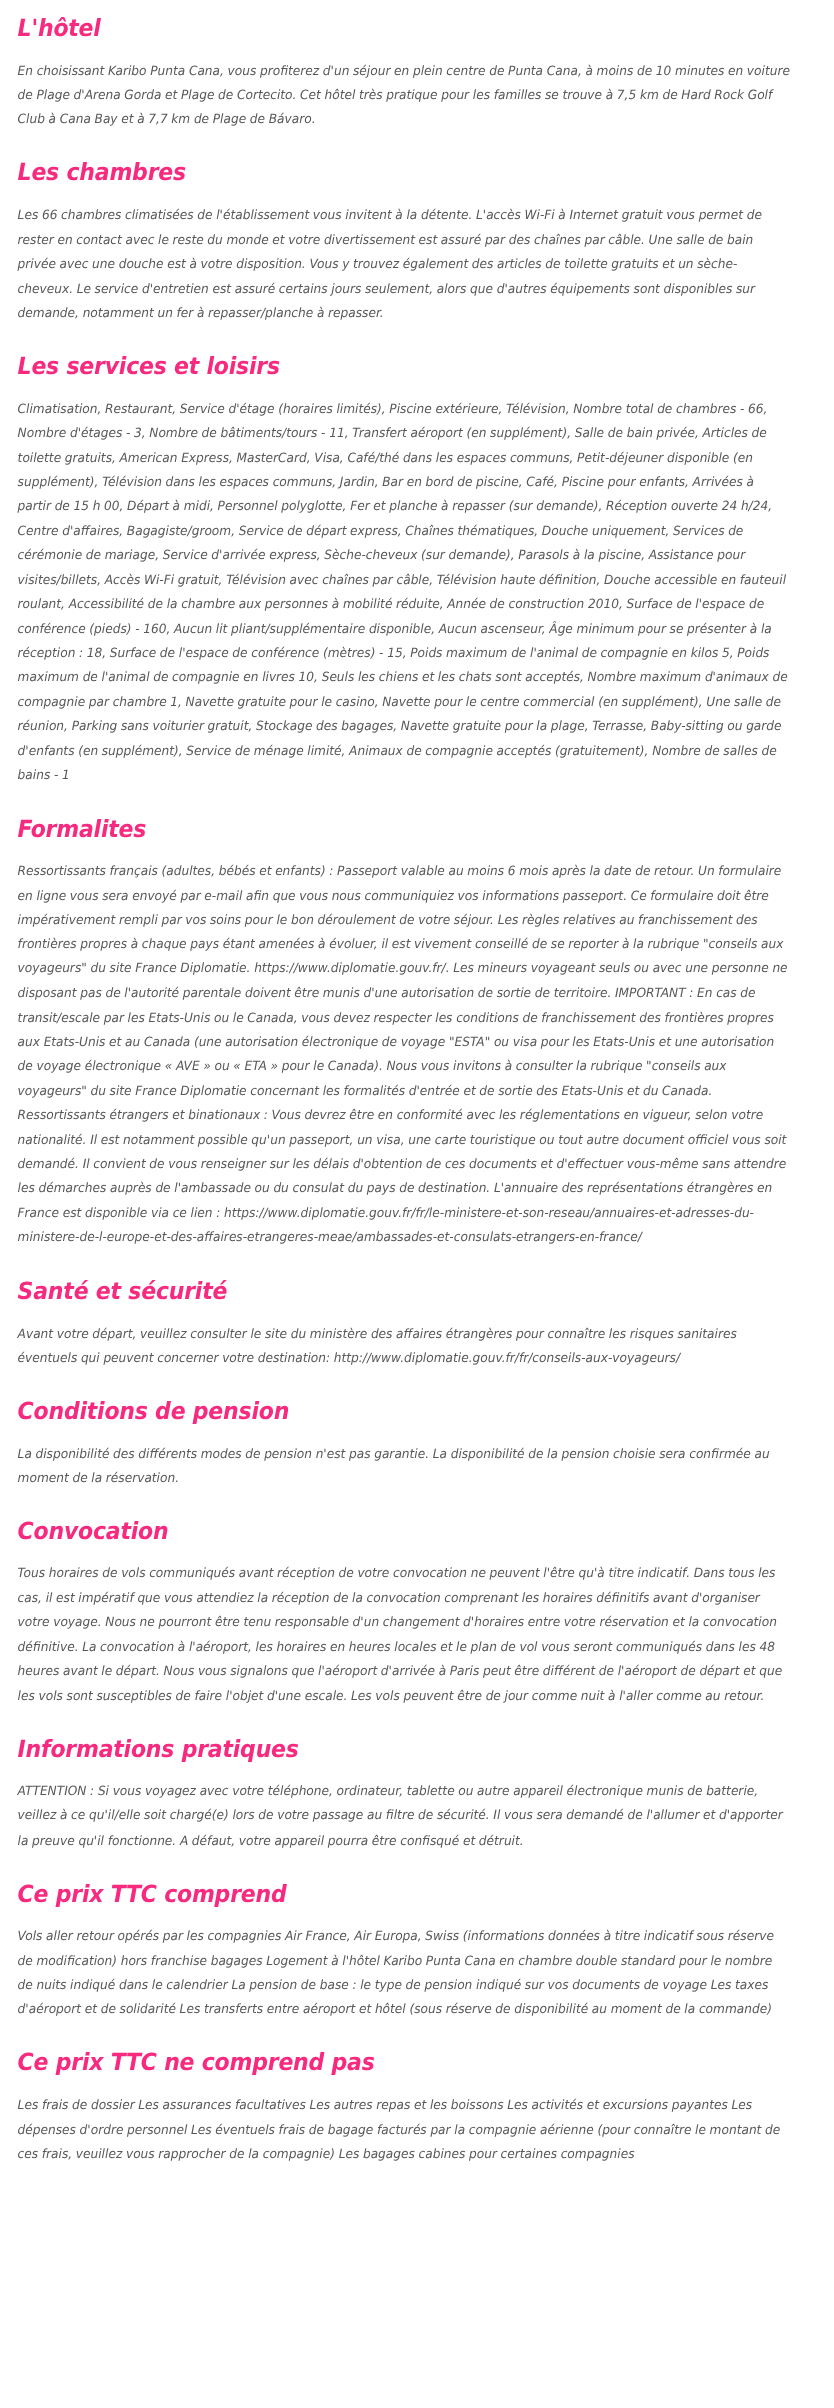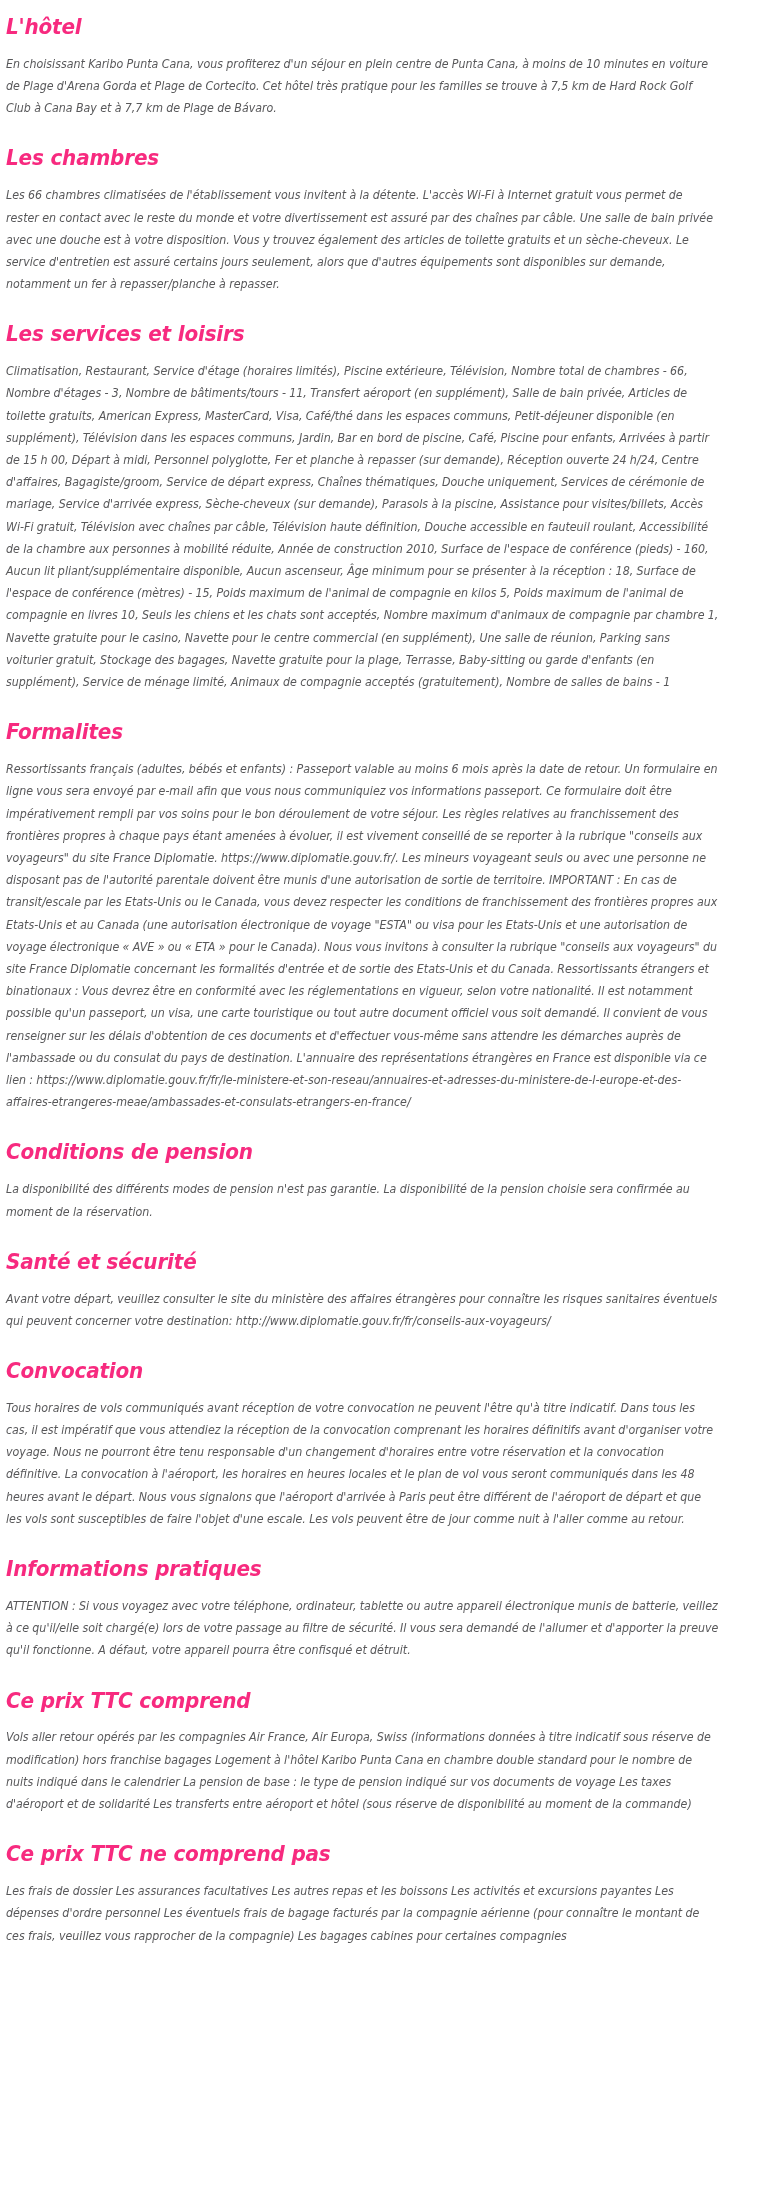--- a/index.html
+++ b/index.html
@@ -10,21 +10,21 @@
   }
   body {
     width: 758px;
     font-family: "DejaVu Sans", "Liberation Sans", sans-serif;
     color: #5a5a5a;
     -webkit-font-smoothing: antialiased;
   }
   .page {
     width: 758px;
     box-sizing: border-box;
-    padding: 4px 6px 10px 6px;
+    padding: 4px 6px 10px 16px;
     background: #ffffff;
   }
   .section {
     margin: 0 0 6px 0;
   }
   h2.section-title {
     font-family: "DejaVu Sans", "Liberation Sans", sans-serif;
     font-style: italic;
     font-weight: 700;
     font-size: 21.5px;
@@ -77,27 +77,27 @@
     <h2 class="section-title" style="color: rgb(247, 42, 127);">Les services et loisirs</h2>
     <p class="body-text">Climatisation, Restaurant, Service d'étage (horaires limités), Piscine extérieure, Télévision, Nombre total de chambres - 66, Nombre d'étages - 3, Nombre de bâtiments/tours - 11, Transfert aéroport (en supplément), Salle de bain privée, Articles de toilette gratuits, American Express, MasterCard, Visa, Café/thé dans les espaces communs, Petit-déjeuner disponible (en supplément), Télévision dans les espaces communs, Jardin, Bar en bord de piscine, Café, Piscine pour enfants, Arrivées à partir de 15 h 00, Départ à midi, Personnel polyglotte, Fer et planche à repasser (sur demande), Réception ouverte 24 h/24, Centre d'affaires, Bagagiste/groom, Service de départ express, Chaînes thématiques, Douche uniquement, Services de cérémonie de mariage, Service d'arrivée express, Sèche-cheveux (sur demande), Parasols à la piscine, Assistance pour visites/billets, Accès Wi-Fi gratuit, Télévision avec chaînes par câble, Télévision haute définition, Douche accessible en fauteuil roulant, Accessibilité de la chambre aux personnes à mobilité réduite, Année de construction 2010, Surface de l'espace de conférence (pieds) - 160, Aucun lit pliant/supplémentaire disponible, Aucun ascenseur, Âge minimum pour se présenter à la réception : 18, Surface de l'espace de conférence (mètres) - 15, Poids maximum de l'animal de compagnie en kilos 5, Poids maximum de l'animal de compagnie en livres 10, Seuls les chiens et les chats sont acceptés, Nombre maximum d'animaux de compagnie par chambre 1, Navette gratuite pour le casino, Navette pour le centre commercial (en supplément), Une salle de réunion, Parking sans voiturier gratuit, Stockage des bagages, Navette gratuite pour la plage, Terrasse, Baby-sitting ou garde d'enfants (en supplément), Service de ménage limité, Animaux de compagnie acceptés (gratuitement), Nombre de salles de bains - 1</p>
   </section>
 
   <section class="section">
     <h2 class="section-title" style="color: rgb(247, 42, 127);">Formalites</h2>
     <p class="body-text">Ressortissants français (adultes, bébés et enfants) : Passeport valable au moins 6 mois après la date de retour. Un formulaire en ligne vous sera envoyé par e-mail afin que vous nous communiquiez vos informations passeport. Ce formulaire doit être impérativement rempli par vos soins pour le bon déroulement de votre séjour. Les règles relatives au franchissement des frontières propres à chaque pays étant amenées à évoluer, il est vivement conseillé de se reporter à la rubrique "conseils aux voyageurs" du site France Diplomatie. https://www.diplomatie.gouv.fr/. Les mineurs voyageant seuls ou avec une personne ne disposant pas de l'autorité parentale doivent être munis d'une autorisation de sortie de territoire. IMPORTANT : En cas de transit/escale par les Etats-Unis ou le Canada, vous devez respecter les conditions de franchissement des frontières propres aux Etats-Unis et au Canada (une autorisation électronique de voyage "ESTA" ou visa pour les Etats-Unis et une autorisation de voyage électronique « AVE » ou « ETA » pour le Canada). Nous vous invitons à consulter la rubrique "conseils aux voyageurs" du site France Diplomatie concernant les formalités d'entrée et de sortie des Etats-Unis et du Canada. Ressortissants étrangers et binationaux : Vous devrez être en conformité avec les réglementations en vigueur, selon votre nationalité. Il est notamment possible qu'un passeport, un visa, une carte touristique ou tout autre document officiel vous soit demandé. Il convient de vous renseigner sur les délais d'obtention de ces documents et d'effectuer vous-même sans attendre les démarches auprès de l'ambassade ou du consulat du pays de destination. L'annuaire des représentations étrangères en France est disponible via ce lien : https://www.diplomatie.gouv.fr/fr/le-ministere-et-son-reseau/annuaires-et-adresses-du-ministere-de-l-europe-et-des-affaires-etrangeres-meae/ambassades-et-consulats-etrangers-en-france/</p>
   </section>
 
   <section class="section">
-    <h2 class="section-title" style="color: rgb(247, 42, 127);">Conditions de pension</h2>
-    <p class="body-text">La disponibilité des différents modes de pension n'est pas garantie. La disponibilité de la pension choisie sera confirmée au moment de la réservation.</p>
+    <h2 class="section-title" style="color: rgb(247, 42, 127);">Santé et sécurité</h2>
+    <p class="body-text">Avant votre départ, veuillez consulter le site du ministère des affaires étrangères pour connaître les risques sanitaires éventuels qui peuvent concerner votre destination: http://www.diplomatie.gouv.fr/fr/conseils-aux-voyageurs/</p>
   </section>
 
   <section class="section">
-    <h2 class="section-title" style="color: rgb(247, 42, 127);">Santé et sécurité</h2>
-    <p class="body-text">Avant votre départ, veuillez consulter le site du ministère des affaires étrangères pour connaître les risques sanitaires éventuels qui peuvent concerner votre destination: http://www.diplomatie.gouv.fr/fr/conseils-aux-voyageurs/</p>
+    <h2 class="section-title" style="color: rgb(247, 42, 127);">Conditions de pension</h2>
+    <p class="body-text">La disponibilité des différents modes de pension n'est pas garantie. La disponibilité de la pension choisie sera confirmée au moment de la réservation.</p>
   </section>
 
   <section class="section">
     <h2 class="section-title" style="color: rgb(247, 42, 127);">Convocation</h2>
     <p class="body-text">Tous horaires de vols communiqués avant réception de votre convocation ne peuvent l'être qu'à titre indicatif. Dans tous les cas, il est impératif que vous attendiez la réception de la convocation comprenant les horaires définitifs avant d'organiser votre voyage. Nous ne pourront être tenu responsable d'un changement d'horaires entre votre réservation et la convocation définitive. La convocation à l'aéroport, les horaires en heures locales et le plan de vol vous seront communiqués dans les 48 heures avant le départ. Nous vous signalons que l'aéroport d'arrivée à Paris peut être différent de l'aéroport de départ et que les vols sont susceptibles de faire l'objet d'une escale. Les vols peuvent être de jour comme nuit à l'aller comme au retour.</p>
   </section>
 
   <section class="section">
     <h2 class="section-title" style="color: rgb(247, 42, 127);">Informations pratiques</h2>
     <p class="body-text">ATTENTION : Si vous voyagez avec votre téléphone, ordinateur, tablette ou autre appareil électronique munis de batterie, veillez à ce qu'il/elle soit chargé(e) lors de votre passage au filtre de sécurité. Il vous sera demandé de l'allumer et d'apporter la preuve qu'il fonctionne. A défaut, votre appareil pourra être confisqué et détruit.</p>

